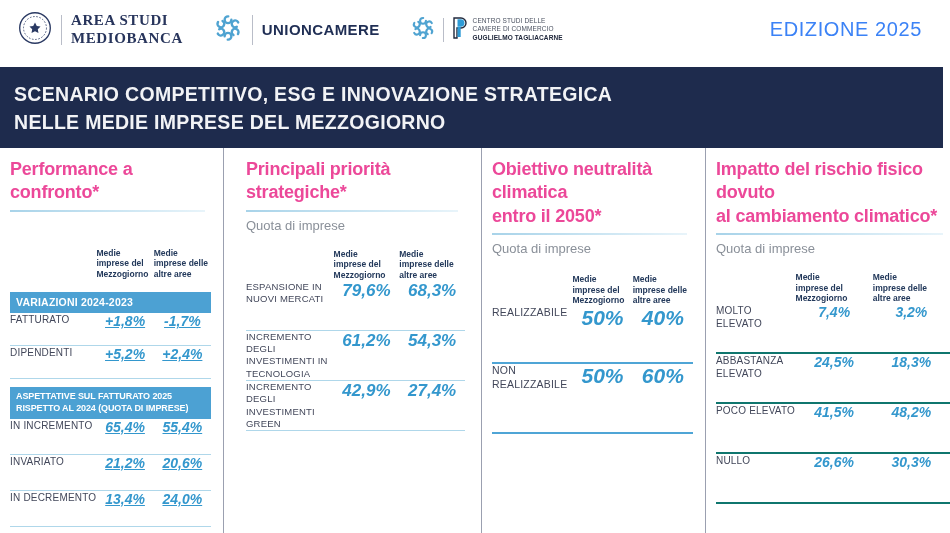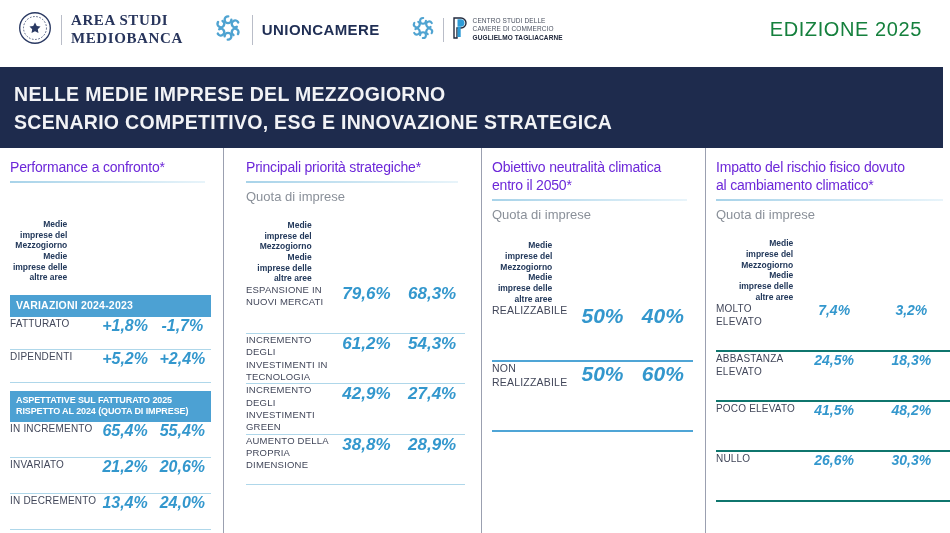--- a/index.html
+++ b/index.html
@@ -13,43 +13,43 @@
   .topbar { height:59px; display:flex; align-items:center; padding:0 28px 0 18px; background:#ffffff;justify-content:flex-end; }
   .logo-group { display:flex; align-items:center; }
   .logo-sep { width:1px; height:30px; background:#b9bdc8; margin:0 9px; }
   .logo-sep.thin { height:24px; margin:0 7px; }
   .mb-text { font-family:"Liberation Serif", serif; font-weight:600; font-size:15px;
              color:#28355c; letter-spacing:0.6px; line-height:1.15; }
   .uc-text { font-weight:700; font-size:15px; color:#1f2e54; letter-spacing:0.4px; }
   .tg-text { font-size:6.5px; color:#4a5160; line-height:1.25; letter-spacing:0.1px; }
   .tg-text .b { font-weight:700; color:#20283c; }
   .gap1 { margin-left:30px; } .gap2 { margin-left:30px; }
-  .edition { margin-left:auto; font-size:20px; color:#15803d; letter-spacing:0.6px; font-weight:400; }
+  .edition { margin-left:auto; font-size:20px; color:#3b82f6; letter-spacing:0.6px; font-weight:400; }
 
   
   .banner { position:absolute; top:67px; left:0; width:943px; height:81px;
             background:#1e2b4d; color:#f2f3f6; padding:13px 10px 0 14px; }
   .banner div { font-size:19.5px; font-weight:700; letter-spacing:0.3px; line-height:1.45; }
 
   
   .content { position:absolute; top:148px; left:0; width:950px; height:385px; display:flex; }
   .panel { padding:10px 12px 0 10px; }
   .p1 { width:224px; border-right:1px solid #9ba0b0; padding:10px 12px 0 10px; }
   .p2 { width:258px; border-right:1px solid #9ba0b0; padding:10px 16px 4px 22px; }
   .p3 { width:224px; border-right:1px solid #9ba0b0; padding:10px 12px 0 10px; }
   .p4 { flex:1; padding:10px 0 0 10px; }
 
-  .ptitle { font-size:14px; font-weight:400; color:#6d28d9; line-height:1.3;
+  .ptitle { font-size:18px; font-weight:700; color:#ec4899; line-height:1.3;
             letter-spacing:-0.2px; white-space:pre-line; }
   .rule { height:2px; width:97%; margin-top:5px;
           background:linear-gradient(90deg,#a8d3e9,#e8f4fa); }
   .psub { font-size:13px; color:#8a9099; margin-top:6px; }
 
   .colhead { display:flex; align-items:flex-start; font-size:8.5px; font-weight:700;
-             color:#23395b; line-height:1.25; text-align:right;flex-direction:column; }
+             color:#23395b; line-height:1.25; text-align:left; }
   .colhead .ch { white-space:pre-line; }
   .p1 .colhead { margin-top:36px; } .p2 .colhead { margin-top:16px; }
   .p3 .colhead { margin-top:18px; } .p4 .colhead { margin-top:16px; }
 
   .sbanner { background:#4ca1d3; color:#ffffff; font-weight:700; font-size:10.5px;
              padding:4px 6px; line-height:1.3; letter-spacing:0.2px; }
   .sbanner.first { margin-top:12px; }
   .sbanner.tight { margin-top:8px; font-size:9px; letter-spacing:-0.1px; }
 
   .row { display:flex; align-items:flex-start; }
@@ -57,21 +57,21 @@
   .val { font-weight:700; font-style:italic; color:#3397cd; text-align:center; }
 
   
   .p1 .lbl { width:43%; } .p1 .val, .p1 .ch { width:28.5%; }
   .p2 .lbl { width:40%; font-size:9.5px; } .p2 .val, .p2 .ch { width:30%; }
   .p3 .lbl { width:40%; font-size:10.5px; } .p3 .val, .p3 .ch { width:30%; }
   .p4 .lbl { width:34%; } .p4 .val, .p4 .ch { width:33%; }
 
   .p1 .sec1 .row { min-height:33px; border-bottom:1px solid #afd7ea; }
   .p1 .sec2 .row { min-height:36px; border-bottom:1px solid #afd7ea; }
-  .p1 .val { font-size:16px; }
+  .p1 .val { font-size:14px;text-decoration:underline; }
   .p2 .row { min-height:50px; border-bottom:1px solid #afd7ea; }
   .p2 .val { font-size:17px; }
   .p3 .row { min-height:58px; border-bottom:2px solid #4fa5d6; }
   .p3 .row:last-child { min-height:70px; }
   .p3 .val { font-size:21px; }
   .p4 .row { min-height:50px; border-bottom:2px solid #0f766e; }
   .p4 .val { font-size:14px; }
 </style>
 </head>
 <body>
@@ -137,22 +137,22 @@
         <div>CENTRO STUDI DELLE</div>
         <div>CAMERE DI COMMERCIO</div>
         <div class="b">GUGLIELMO TAGLIACARNE</div>
       </span>
     </div>
 
     <div class="edition">EDIZIONE 2025</div>
   </header>
 
   <div class="banner">
+    <div>SCENARIO COMPETITIVO, ESG E INNOVAZIONE STRATEGICA</div>
     <div>NELLE MEDIE IMPRESE DEL MEZZOGIORNO</div>
-    <div>SCENARIO COMPETITIVO, ESG E INNOVAZIONE STRATEGICA</div>
   </div>
 
   <main class="content">
 
     <section class="panel p1">
       <h2 class="ptitle">Performance a confronto*</h2>
       <div class="rule"></div>
 
       <div class="colhead">
         <span class="lbl"></span>
@@ -220,25 +220,20 @@
       </div>
       <div class="row">
         <span class="lbl">INCREMENTO DEGLI INVESTIMENTI IN TECNOLOGIA</span>
         <span class="val">61,2%</span>
         <span class="val">54,3%</span>
       </div>
       <div class="row">
         <span class="lbl">INCREMENTO DEGLI INVESTIMENTI GREEN</span>
         <span class="val">42,9%</span>
         <span class="val">27,4%</span>
-      </div>
-      <div class="row">
-        <span class="lbl">AUMENTO DELLA PROPRIA DIMENSIONE</span>
-        <span class="val">38,8%</span>
-        <span class="val">28,9%</span>
       </div>
     </section>
 
     <section class="panel p3">
       <h2 class="ptitle">Obiettivo neutralità climatica
 entro il 2050*</h2>
       <div class="rule"></div>
       <div class="psub">Quota di imprese</div>
 
       <div class="colhead">

